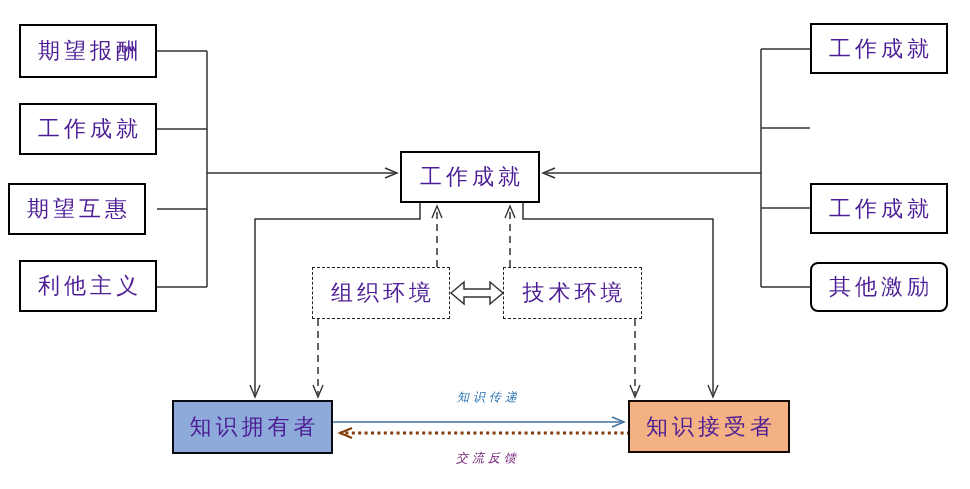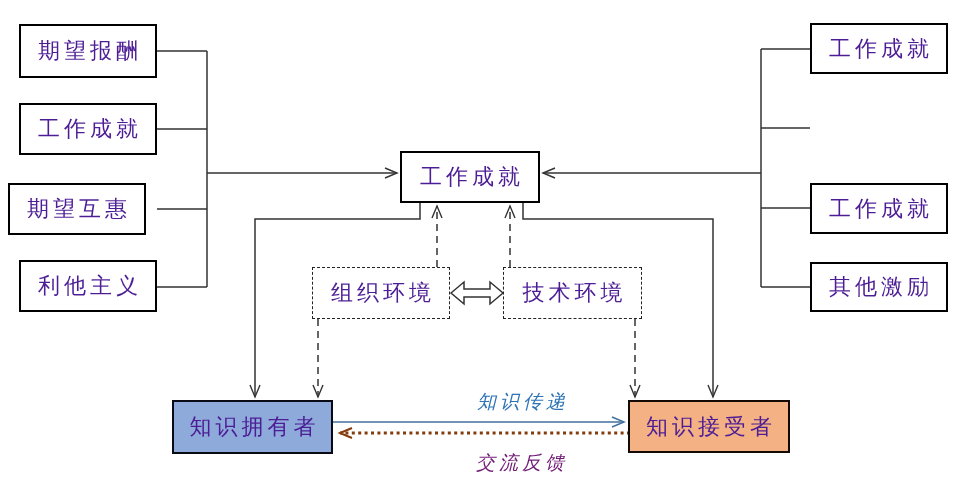--- a/index.html
+++ b/index.html
@@ -12,22 +12,22 @@
     position:absolute; box-sizing:border-box;
     display:flex; align-items:center; justify-content:center;
     background:#ffffff; border:2px solid #000;
     font-size:22px; letter-spacing:4px; text-indent:4px;
     color:#4c1d95; white-space:nowrap; z-index:2;
   }
   .node.dashed { border:1.6px dashed #222; }
   .node.owner   { background:#8EAADB; border-color:#0a0a14;text-align:center; }
   .node.receiver{ background:#F4B183; border-color:#140a04; }
   .flow-label {
-    position:absolute; z-index:2; text-align:right;
-    font-style:italic; font-size:19px; letter-spacing:4px;
+    position:absolute; z-index:2; text-align:center;
+    font-style:italic; font-size:12px; letter-spacing:4px;
     font-family:Liberation Sans, sans-serif;
   }
   .flow-label.transfer { color:#2E74B5; }
   .flow-label.feedback { color:#701a75; }
 </style>
 </head>
 <body>
 
 <div class="canvas">
 
@@ -68,21 +68,21 @@
     <path d="M790,433 H340" fill="none" stroke="#843C0C" stroke-width="3" stroke-dasharray="3,3.4" marker-end="url(#arr-brown)"></path>
   </svg>
 
   <div class="node" style="left:19px; top:24px;  width:138px; height:54px;">期望报酬</div>
   <div class="node" style="left:19px; top:103px; width:138px; height:52px;">工作成就</div>
   <div class="node" style="left:8px; top:183px; width:138px; height:52px;">期望互惠</div>
   <div class="node" style="left:19px; top:260px; width:138px; height:52px;">利他主义</div>
 
   <div class="node" style="left:810px; top:23px;  width:138px; height:51px;">工作成就</div>
   <div class="node" style="left:810px; top:183px; width:138px; height:51px;">工作成就</div>
-  <div class="node" style="left:810px; top:262px; width:138px; height:50px;">其他激励</div>
+  <div class="node" style="left:810px; top:262px; width:138px; height:50px;border-radius:8px;">其他激励</div>
 
   <div class="node" style="left:400px; top:151px; width:140px; height:52px;">工作成就</div>
   <div class="node dashed" style="left:312px; top:267px; width:138px; height:52px;">组织环境</div>
   <div class="node dashed" style="left:503px; top:267px; width:139px; height:52px;">技术环境</div>
 
   <div class="node owner" style="left: 172px; top: 400px; width: 161px; height: 54px; background: rgb(142, 170, 219);">知识拥有者</div>
   <div class="node receiver" style="left: 628px; top: 400px; width: 162px; height: 53px; background: rgb(244, 177, 131); text-align: center;">知识接受者</div>
 
   <div class="flow-label transfer" style="left:409px; top:389px; width:160px;">知识传递</div>
   <div class="flow-label feedback" style="left:408px; top:450px; width:160px;">交流反馈</div>

